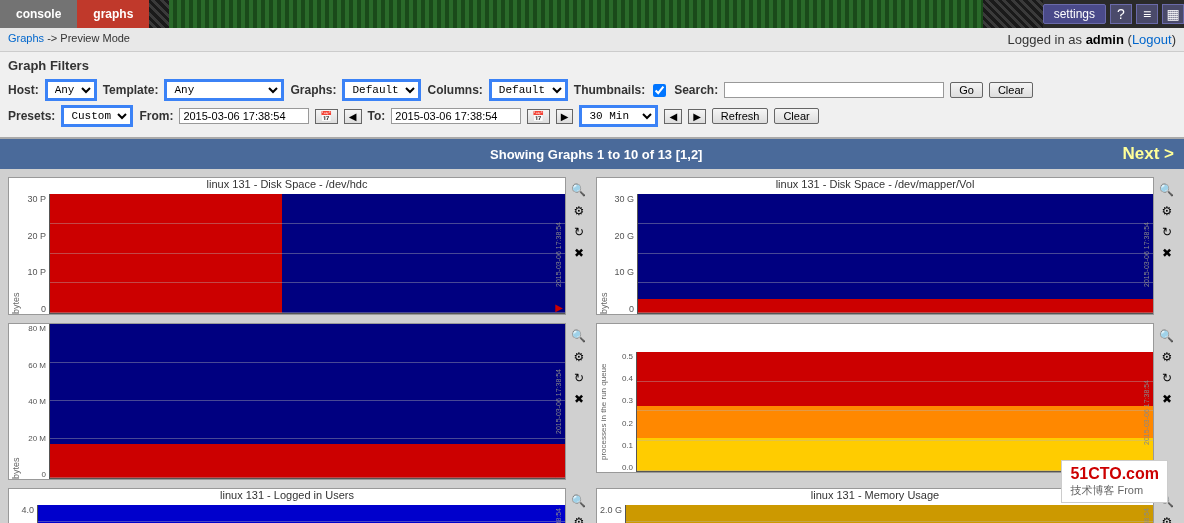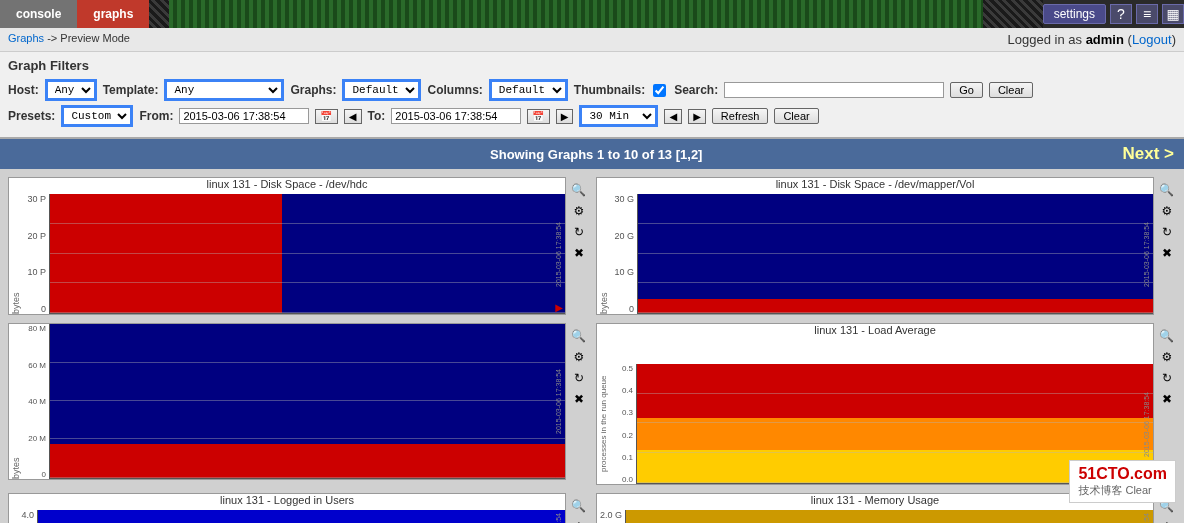--- a/index.html
+++ b/index.html
@@ -495,21 +495,20 @@
       <div class="graph-icons">
         <div class="graph-icon-btn">🔍</div>
         <div class="graph-icon-btn">⚙</div>
         <div class="graph-icon-btn">↻</div>
         <div class="graph-icon-btn">✖</div>
       </div>
     </div>
 
     <div class="graph-card">
       <div class="graph-box">
-        <div class="graph-title">linux 131 - Load Average</div>
         <div style="display:flex; align-items:stretch; height:120px; position:relative;margin-top:28px;">
           <div style="writing-mode:vertical-rl; transform:rotate(180deg); font-size:8px; color:#666; padding-right:2px; text-align:center;">processes in the run queue</div>
           <div class="graph-y-axis" style="font-size:8px;">
             <span>0.5</span>
             <span>0.4</span>
             <span>0.3</span>
             <span>0.2</span>
             <span>0.1</span>
             <span>0.0</span>
           </div>
@@ -576,16 +575,16 @@
         <div class="graph-icon-btn">🔍</div>
         <div class="graph-icon-btn">⚙</div>
         <div class="graph-icon-btn">↻</div>
 
       </div>
     </div>
 
   </div>
 </div>
 
-<div style="position:fixed; right:8px; bottom:20px; background:#fff; border:1px solid #ccc; padding:4px 8px; z-index:999;">
+<div style="position:fixed; right:16px; bottom:20px; background:#fff; border:1px solid #ccc; padding:4px 8px; z-index:999;">
   <div style="font-size:16px; font-weight:bold; color:#cc0000;">51CTO.com</div>
-  <div style="font-size:11px; color:#666;">技术博客 Clear</div>
+  <div style="font-size:11px; color:#666;">技术博客 From</div>
 </div>
 
 </body></html>

